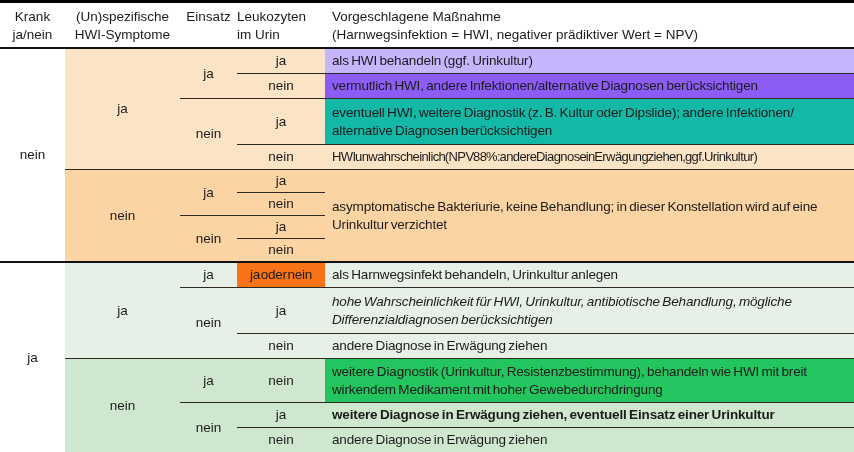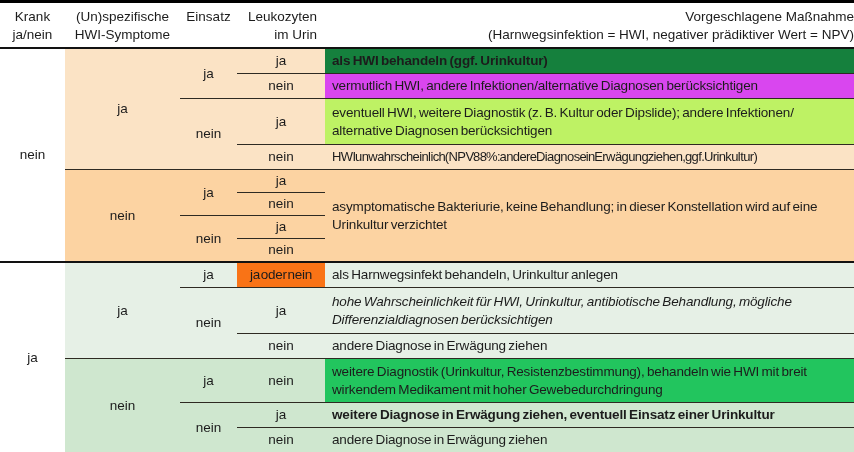--- a/index.html
+++ b/index.html
@@ -21,22 +21,22 @@
   col.c-nitrit { width:57px; }
   col.c-leuk { width:88px; }
   col.c-mass { width:529px; }
 
   th {
     font-weight:400; font-size:13.5px; line-height:18px;
     vertical-align:top; padding:5px 0 3px; text-align:center;
     white-space:pre-line; background:#ffffff;
     border-bottom:2.5px solid var(--sep);
   }
-  th.th-leuk { text-align:right; padding-right:8px; }
-  th.th-mass { text-align:right; padding-left:7px; }
+  th.th-leuk { text-align:left; padding-right:8px; }
+  th.th-mass { text-align:left; padding-left:7px; }
 
   td {
     font-size:13.5px; line-height:18px; text-align:center; vertical-align:middle;
     padding:2px 0; border-top:1.5px solid var(--line); overflow:hidden;
   }
   td.krank { background:#ffffff; }
   td.mass {
     text-align:left; padding:3px 5px 3px 7px;
     white-space:pre-line; letter-spacing:-0.15px; word-spacing:-1.2px;
   }
@@ -82,30 +82,30 @@
 (Harnwegsinfektion = HWI, negativer prädiktiver Wert = NPV)</th>
       </tr>
     </thead>
     <tbody>
 
       <tr class="h-s">
         <td class="krank" rowspan="8">nein</td>
         <td rowspan="4" style="background-color: rgb(251, 227, 197);">ja</td>
         <td rowspan="2" style="background-color: rgb(251, 227, 197);">ja</td>
         <td style="background-color: rgb(251, 227, 197);">ja</td>
-        <td class="mass" style="background-color: #15803d; font-weight: bold;">als HWI behandeln (ggf. Urinkultur)</td>
+        <td class="mass" style="background-color: #c4b5fd;">als HWI behandeln (ggf. Urinkultur)</td>
       </tr>
       <tr class="h-s">
         <td style="background-color: rgb(251, 227, 197);">nein</td>
-        <td class="mass" style="background-color: #d946ef;">vermutlich HWI, andere Infektionen/alternative Diagnosen berücksichtigen</td>
+        <td class="mass" style="background-color: #8b5cf6;">vermutlich HWI, andere Infektionen/alternative Diagnosen berücksichtigen</td>
       </tr>
       <tr class="h-d">
         <td rowspan="2" style="background-color: rgb(251, 227, 197);">nein</td>
         <td style="background-color: rgb(251, 227, 197);">ja</td>
-        <td class="mass" style="background-color: #bef264;">eventuell HWI, weitere Diagnostik (z. B. Kultur oder Dipslide); andere Infektionen/
+        <td class="mass" style="background-color: #14b8a6;">eventuell HWI, weitere Diagnostik (z. B. Kultur oder Dipslide); andere Infektionen/
 alternative Diagnosen berücksichtigen</td>
       </tr>
       <tr class="h-s">
         <td style="background-color: rgb(251, 227, 197);">nein</td>
         <td class="mass tight" style="background-color: rgb(251, 227, 197);">HWI unwahrscheinlich (NPV 88 %: andere Diagnose in Erwägung ziehen, ggf. Urinkultur)</td>
       </tr>
 
       <tr class="h-b">
         <td rowspan="4" style="background-color: rgb(252, 211, 162);">nein</td>
         <td rowspan="2" style="background-color: rgb(252, 211, 162);">ja</td>

